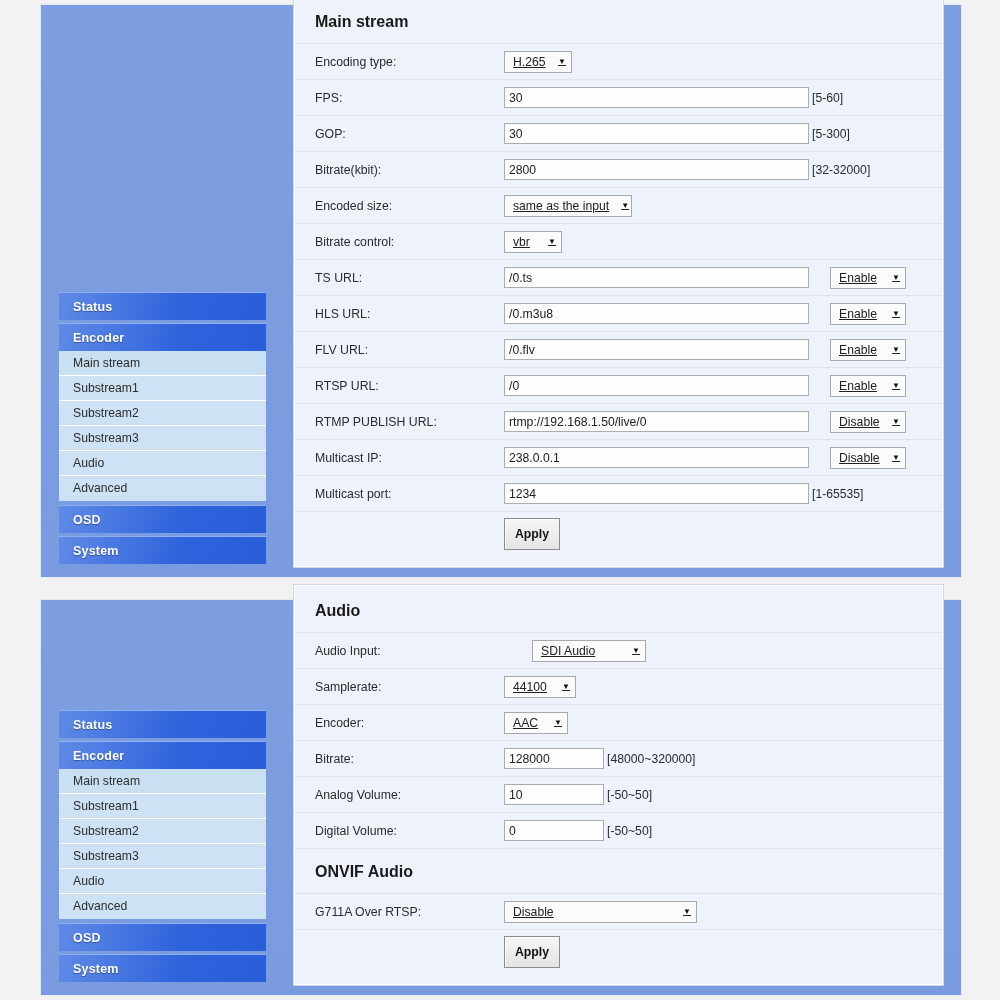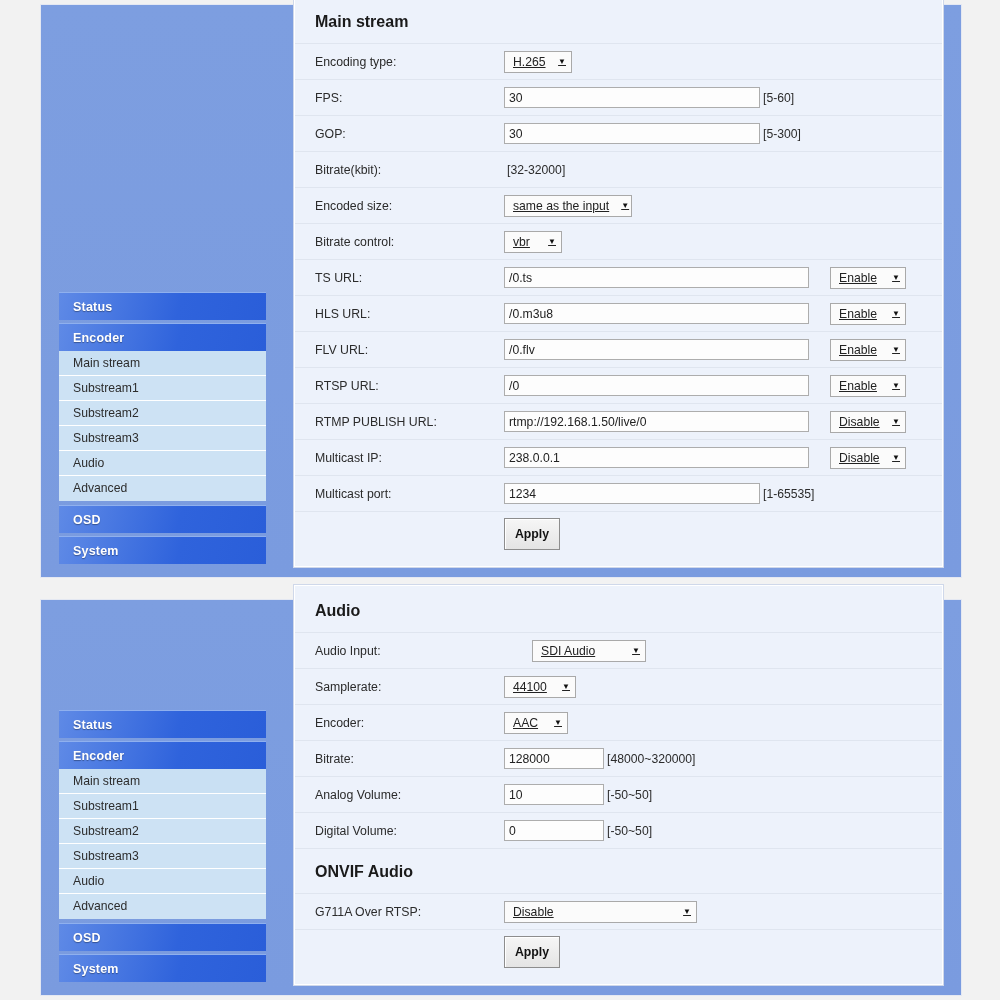--- a/index.html
+++ b/index.html
@@ -113,21 +113,21 @@
   .tinput {
     height: 21px;
     background: #fdfdfd;
     border: 1px solid #adadad;
     font-family: "Liberation Sans", sans-serif;
     font-size: 12.2px;
     color: #222;
     padding: 0 4px;
     line-height: 19px;
   }
-  .tinput--wide  { width: 256px; }
+  .tinput--wide  { width: 305px; }
   .tinput--url   { width: 305px; }
   .tinput--small { width: 100px; }
 
   
   .sel {
     height: 22px;
     background: #fbfbfb;
     border: 1px solid #a9a9a9;
     font-size: 12.2px;
     color: #222;
@@ -233,20 +233,21 @@
         <div class="row-label">GOP:</div>
         <div class="field">
           <input class="tinput tinput--wide" value="30" style="">
           <span class="hint">[5-300]</span>
         </div>
       </div>
 
       <div class="row">
         <div class="row-label">Bitrate(kbit):</div>
         <div class="field">
+          <input class="tinput tinput--wide" value="2800" style="">
           <span class="hint">[32-32000]</span>
         </div>
       </div>
 
       <div class="row">
         <div class="row-label">Encoded size:</div>
         <div class="field">
           <div class="sel sel--size">
             <span>same as the input</span>
             <span class="caret">▼</span>

